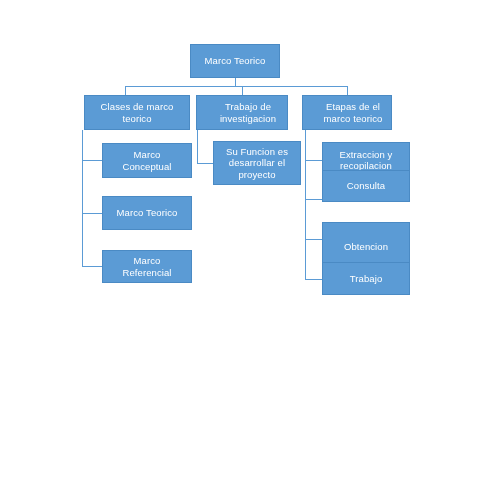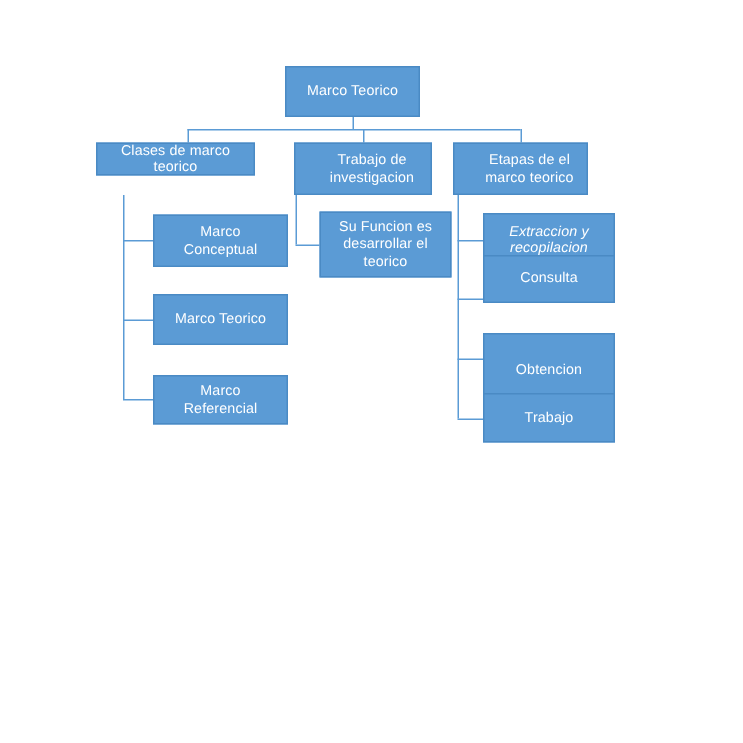--- a/index.html
+++ b/index.html
@@ -57,21 +57,21 @@
   </div>
 
   <div class="connector v" style="left:235px; top:78px; height:8px;"></div>
 
   <div class="connector h" style="left:125px; top:86px; width:222px;"></div>
 
   <div class="connector v" style="left:125px; top:86px; height:9px;"></div>
   <div class="connector v" style="left:242px; top:86px; height:9px;"></div>
   <div class="connector v" style="left:347px; top:86px; height:9px;"></div>
 
-  <div class="node" style="left:64px; top:95px; width:106px; height:22px;">
+  <div class="node" style="left:84px; top:95px; width:106px; height:35px;">
     <span class="node-label">Clases de marco
 teorico</span>
   </div>
   <div class="node" style="left:196px; top:95px; width:92px; height:35px;padding-left:15px;">
     <span class="node-label">Trabajo de
 investigacion</span>
   </div>
   <div class="node" style="left:302px; top:95px; width:90px; height:35px;padding-left:15px;">
     <span class="node-label">Etapas de el
 marco teorico</span>
@@ -93,30 +93,30 @@
     <span class="node-label">Marco
 Referencial</span>
   </div>
 
   <div class="connector v" style="left:197px; top:130px; height:33px;"></div>
   <div class="connector h" style="left:197px; top:163px; width:16px;"></div>
 
   <div class="node" style="left:213px; top:141px; width:88px; height:44px;">
     <span class="node-label">Su Funcion es
 desarrollar el
-teorico</span>
+proyecto</span>
   </div>
 
   <div class="connector v" style="left:305px; top:130px; height:149px;"></div>
   <div class="connector h" style="left:305px; top:160px; width:17px;"></div>
   <div class="connector h" style="left:305px; top:199px; width:17px;"></div>
   <div class="connector h" style="left:305px; top:239px; width:17px;"></div>
   <div class="connector h" style="left:305px; top:279px; width:17px;"></div>
 
-  <div class="node" style="left:322px; top:142px; width:88px; height:36px;font-style:italic;">
+  <div class="node" style="left:322px; top:142px; width:88px; height:36px;">
     <span class="node-label">Extraccion y
 recopilacion</span>
   </div>
   <div class="node" style="left:322px; top:170px; width:88px; height:32px;">
     <span class="node-label">Consulta</span>
   </div>
   <div class="node" style="left:322px; top:222px; width:88px; height:49px;">
     <span class="node-label">Obtencion</span>
   </div>
   <div class="node" style="left:322px; top:262px; width:88px; height:33px;">

